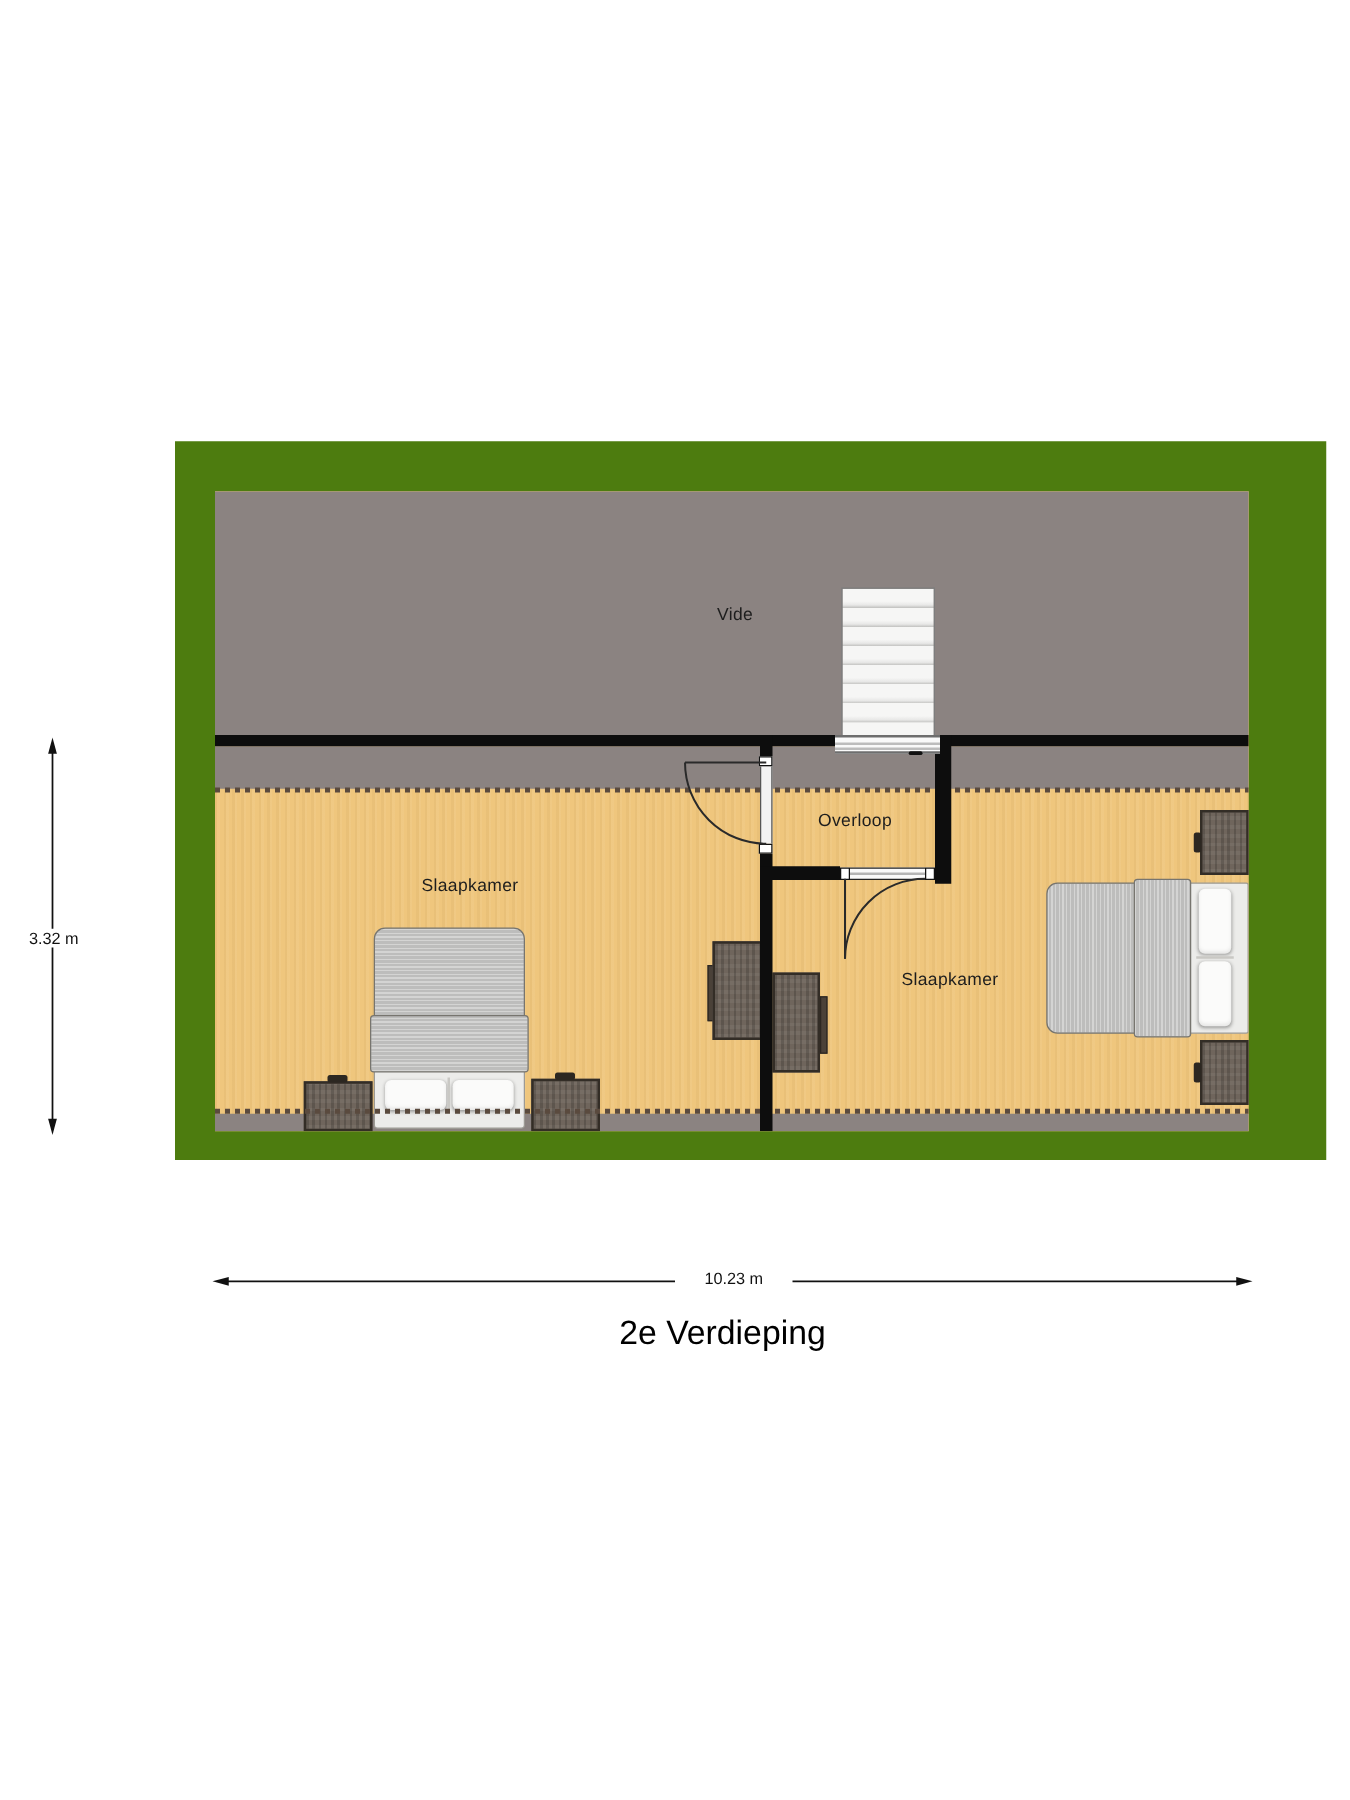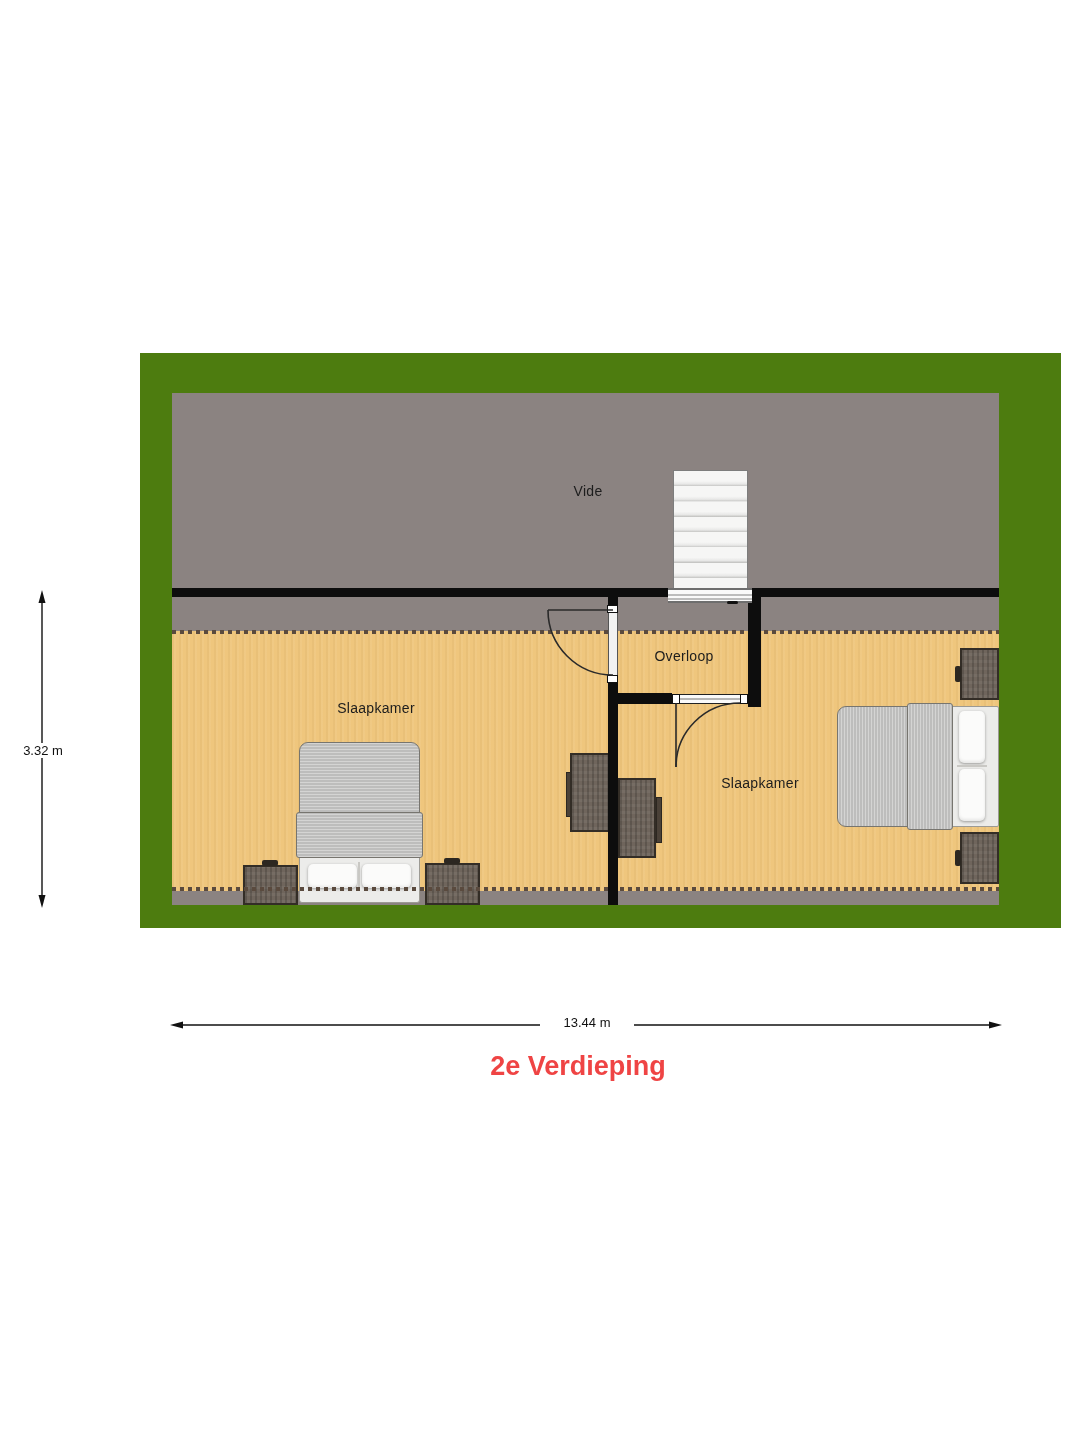--- a/index.html
+++ b/index.html
@@ -73,21 +73,21 @@
   
   .arcs{position:absolute;left:0;top:0;z-index:5;pointer-events:none;}
 
   
   .dim-svg{position:absolute;overflow:visible;}
   .dim-label{position:absolute;background:#ffffff;font-size:13px;color:#111;text-align:center;z-index:2;}
   .vdim-label{left:14px;top:743px;width:58px;}
   .hdim-label{left:540px;top:1015px;width:94px;}
 
   .page-title{position:absolute;left:378px;top:1051px;width:400px;text-align:center;
-    font-size:27px;color:#ef4444;font-weight:bold;}
+    font-size:27px;color:#000000;}
 </style>
 </head>
 <body>
 
 <div class="canvas">
 
   <div class="abs plan">
     <div class="abs floor">
 
       <div class="region vide-floor"></div>
@@ -172,17 +172,17 @@
     <polygon points="13,2 9.5,15 16.5,15" fill="#111"></polygon>
     <polygon points="13,320 9.5,307 16.5,307" fill="#111"></polygon>
   </svg>
   <div class="dim-label vdim-label">3.32 m</div>
 
   <svg class="abs dim-svg" style="left:168px;top:1012px;" width="836" height="26">
     <line x1="9" y1="13" x2="827" y2="13" stroke="#111" stroke-width="1.4"></line>
     <polygon points="2,13 15,9.5 15,16.5" fill="#111"></polygon>
     <polygon points="834,13 821,9.5 821,16.5" fill="#111"></polygon>
   </svg>
-  <div class="dim-label hdim-label">13.44 m</div>
+  <div class="dim-label hdim-label">10.23 m</div>
 
   <div class="page-title">2e Verdieping</div>
 
 </div>
 
 </body></html>

